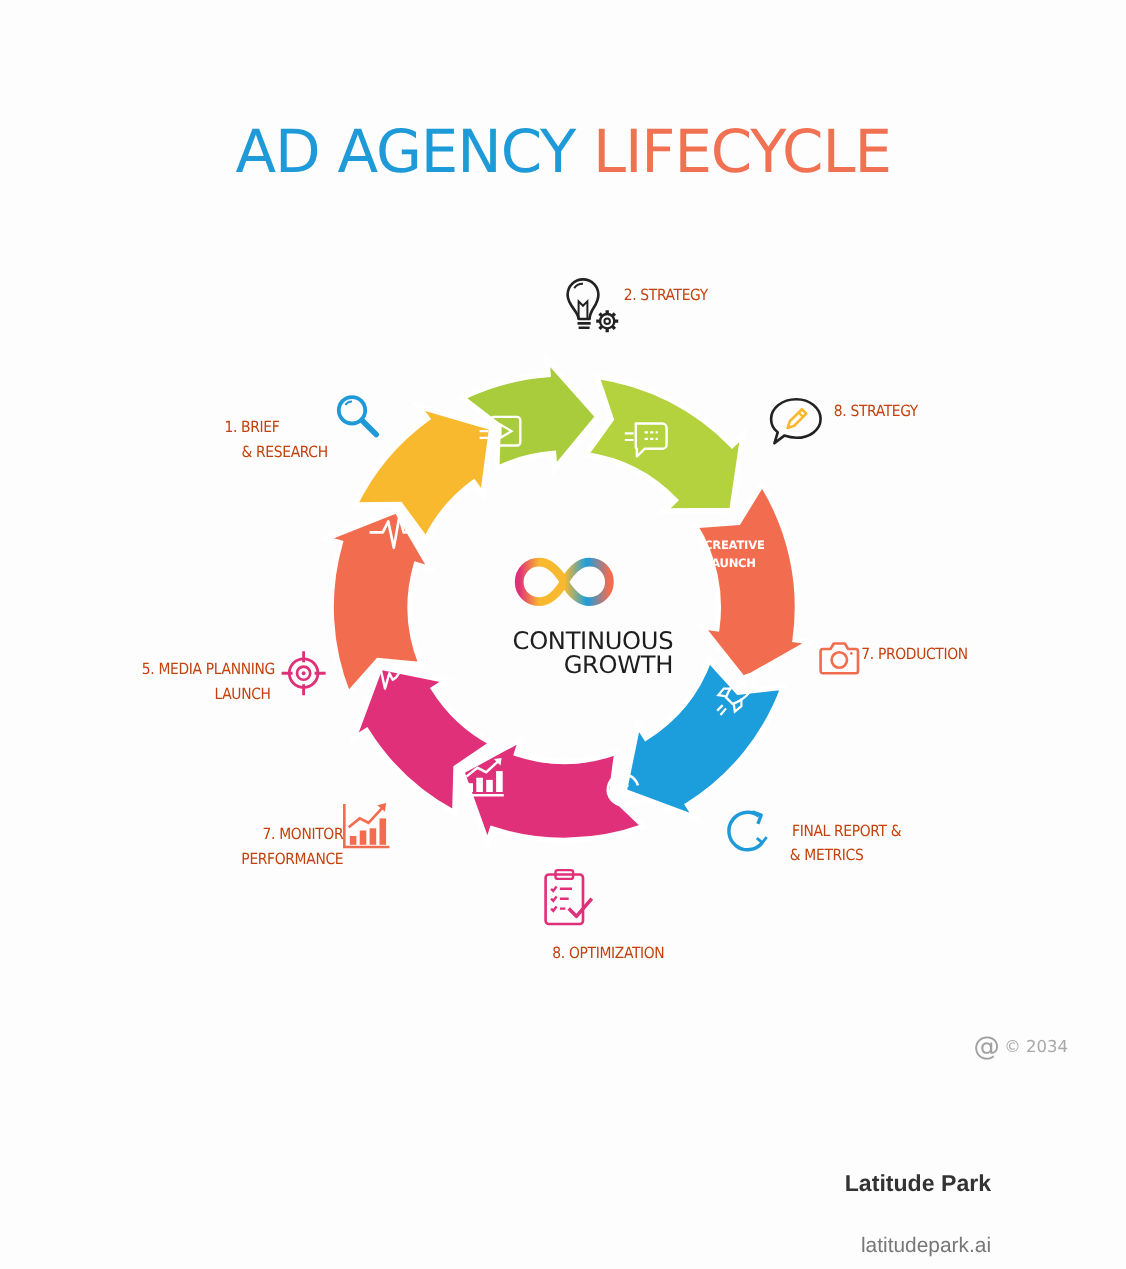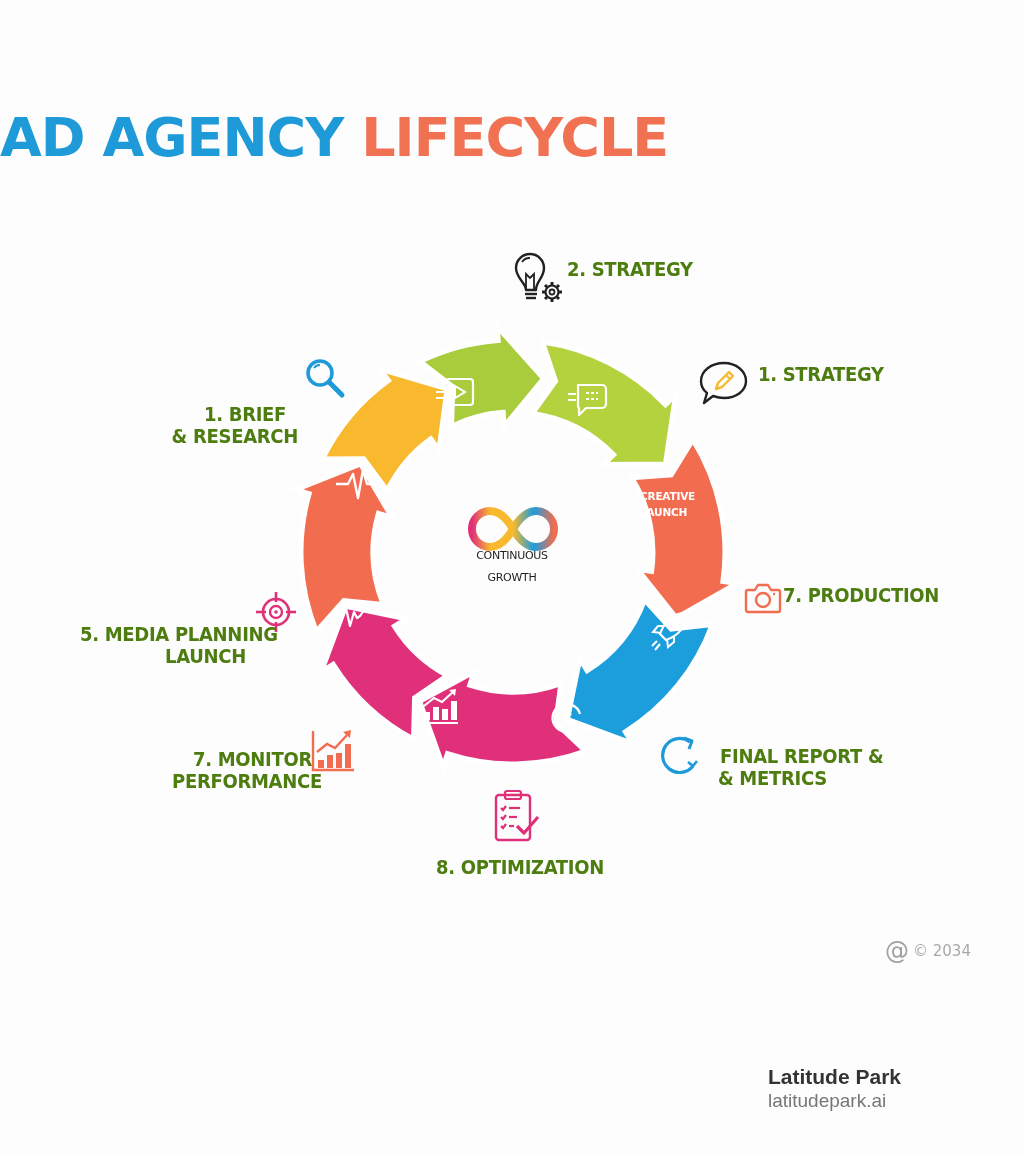--- a/index.html
+++ b/index.html
@@ -2,54 +2,54 @@
 <html><head>
 <meta charset="utf-8">
 <style>
   html, body { margin: 0; padding: 0; }
   body {
     width: 1024px; height: 1154px; position: relative; overflow: hidden;
     background: #fdfdfd;
     font-family: "DejaVu Sans", sans-serif;
   }
   .title {
-    position: absolute; left: 0; width: 1024px; top: 106px; 
-    font-family: "DejaVu Sans", sans-serif; font-weight: bold; font-size: 54px;
+    position: absolute; left: 0; width: 1024px; top: 106px; text-align: center;
+    font-family: "DejaVu Sans", sans-serif; font-weight: normal; font-size: 54px;
     letter-spacing: -1px;
   }
   .title .t1 { color: #1f9ad8; }
   .title .t2 { color: #f07253; }
   svg.ring { position: absolute; left: 0; top: 0; }
   .label {
-    position: absolute; color: #4d7c0f; font-family: "DejaVu Sans Condensed", "DejaVu Sans", sans-serif;
-    font-size: 20px; font-weight: bold; line-height: 22px; letter-spacing: -0.3px;
+    position: absolute; color: #c2410c; font-family: "DejaVu Sans Condensed", "DejaVu Sans", sans-serif;
+    font-size: 14px; font-weight: normal; line-height: 22px; letter-spacing: -0.3px;
     white-space: nowrap;
   }
-  .label.right { text-align: right; margin-top: 25px; }
+  .label.right { text-align: right; }
   .label.center { text-align: right; }
   .icon { position: absolute; }
   .center-text {
-    position: absolute; left: 412px; width: 200px; top: 545px; text-align: center;
-    font-size: 11px; color: #1e1e1e; line-height: 22px; letter-spacing: -0.3px;
+    position: absolute; left: 412px; width: 200px; top: 573px; text-align: right;
+    font-size: 22px; color: #1e1e1e; line-height: 22px; letter-spacing: -0.3px;
   }
   .seg-text {
     position: absolute; color: #fff; font-size: 10.5px; font-weight: bold; 
     line-height: 16px; letter-spacing: -0.2px;
   }
   .copyright {
     position: absolute; left: 885px; top: 937px; color: #a8a8a8; font-size: 15px;
     display: flex; align-items: center; gap: 4px;
   }
   .copyright .at { font-size: 24px; color: #a0a0a0; }
   .brand {
-    position: absolute; right: 123px; top: 1064px; text-align: left;
+    position: absolute; right: 123px; top: 1064px; text-align: right;
     font-family: "Liberation Sans", sans-serif;
   }
   .brand .name { font-size: 21px; font-weight: bold; color: #333; line-height: 26px; }
-  .brand .url { font-size: 19px; color: #777; line-height: 22px; }
+  .brand .url { font-size: 19px; color: #777; line-height: 22px; margin-top: 32px; }
 </style>
 </head>
 <body>
 
 <div class="title">
   <span class="t1">AD AGENCY</span>
   <span class="t2">LIFECYCLE</span>
 </div>
 
 <svg class="ring" id="ring" width="1024" height="1154">
@@ -163,21 +163,21 @@
 <div class="label" style="left:567px;top:258px">
   <div>2. STRATEGY</div>
 </div>
 
 <svg class="icon" style="left:698px;top:360px" width="52" height="46" viewBox="0 0 52 46">
   <path d="M26 3 C38 3 48 11 48 21 C48 31 38 38 26 38 C22 38 18 37 15 36 L6 43 L9 33 C5 30 3 26 3 21 C3 11 13 3 26 3 Z" fill="none" stroke="#222" stroke-width="2.4" stroke-linejoin="round"></path>
   <path d="M18 29 L20 23 L31 12 L35 16 L24 27 Z" fill="none" stroke="#f9b92e" stroke-width="2.4" stroke-linejoin="round"></path>
   <line x1="28" y1="15" x2="32" y2="19" stroke="#f9b92e" stroke-width="2"></line>
 </svg>
 <div class="label" style="left:758px;top:363px">
-  <div>1. STRATEGY</div>
+  <div>8. STRATEGY</div>
 </div>
 
 <svg class="icon" style="left:744px;top:582px" width="38" height="32" viewBox="0 0 38 32">
   <path d="M4 8 H11 L14 3 H24 L27 8 H34 a2 2 0 0 1 2 2 V28 a2 2 0 0 1 -2 2 H4 a2 2 0 0 1 -2 -2 V10 a2 2 0 0 1 2 -2 Z" fill="none" stroke="#f26d50" stroke-width="2.4" stroke-linejoin="round"></path>
   <circle cx="19" cy="18" r="7" fill="none" stroke="#f26d50" stroke-width="2.4"></circle>
   <circle cx="30" cy="12" r="1.2" fill="#f26d50"></circle>
 </svg>
 <div class="label" style="left:783px;top:584px">
   <div>7. PRODUCTION</div>
 </div>

